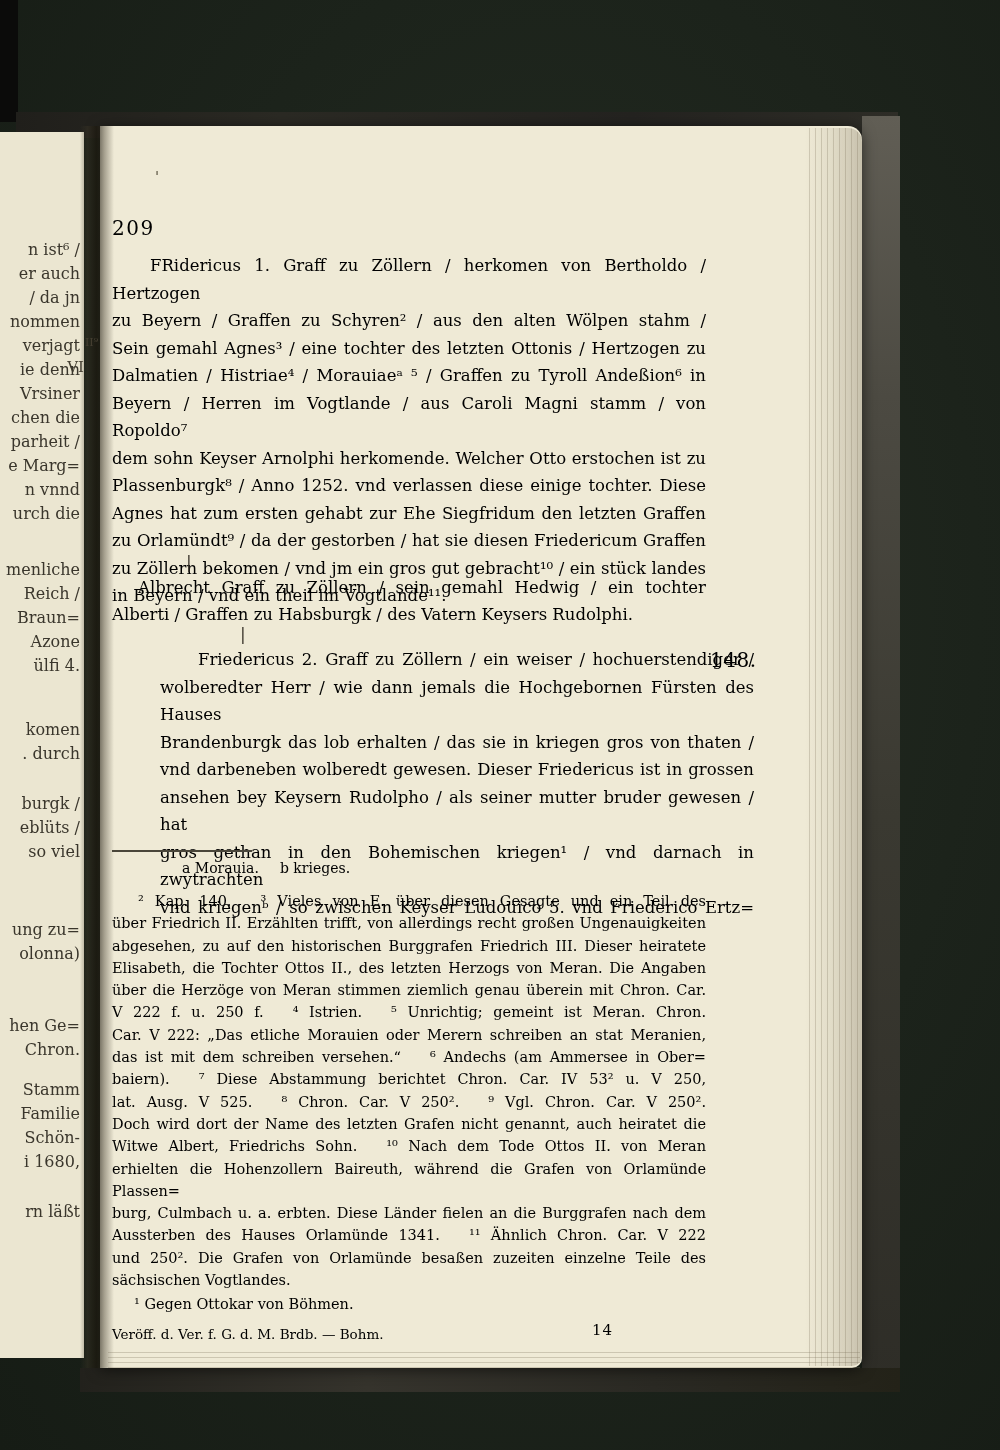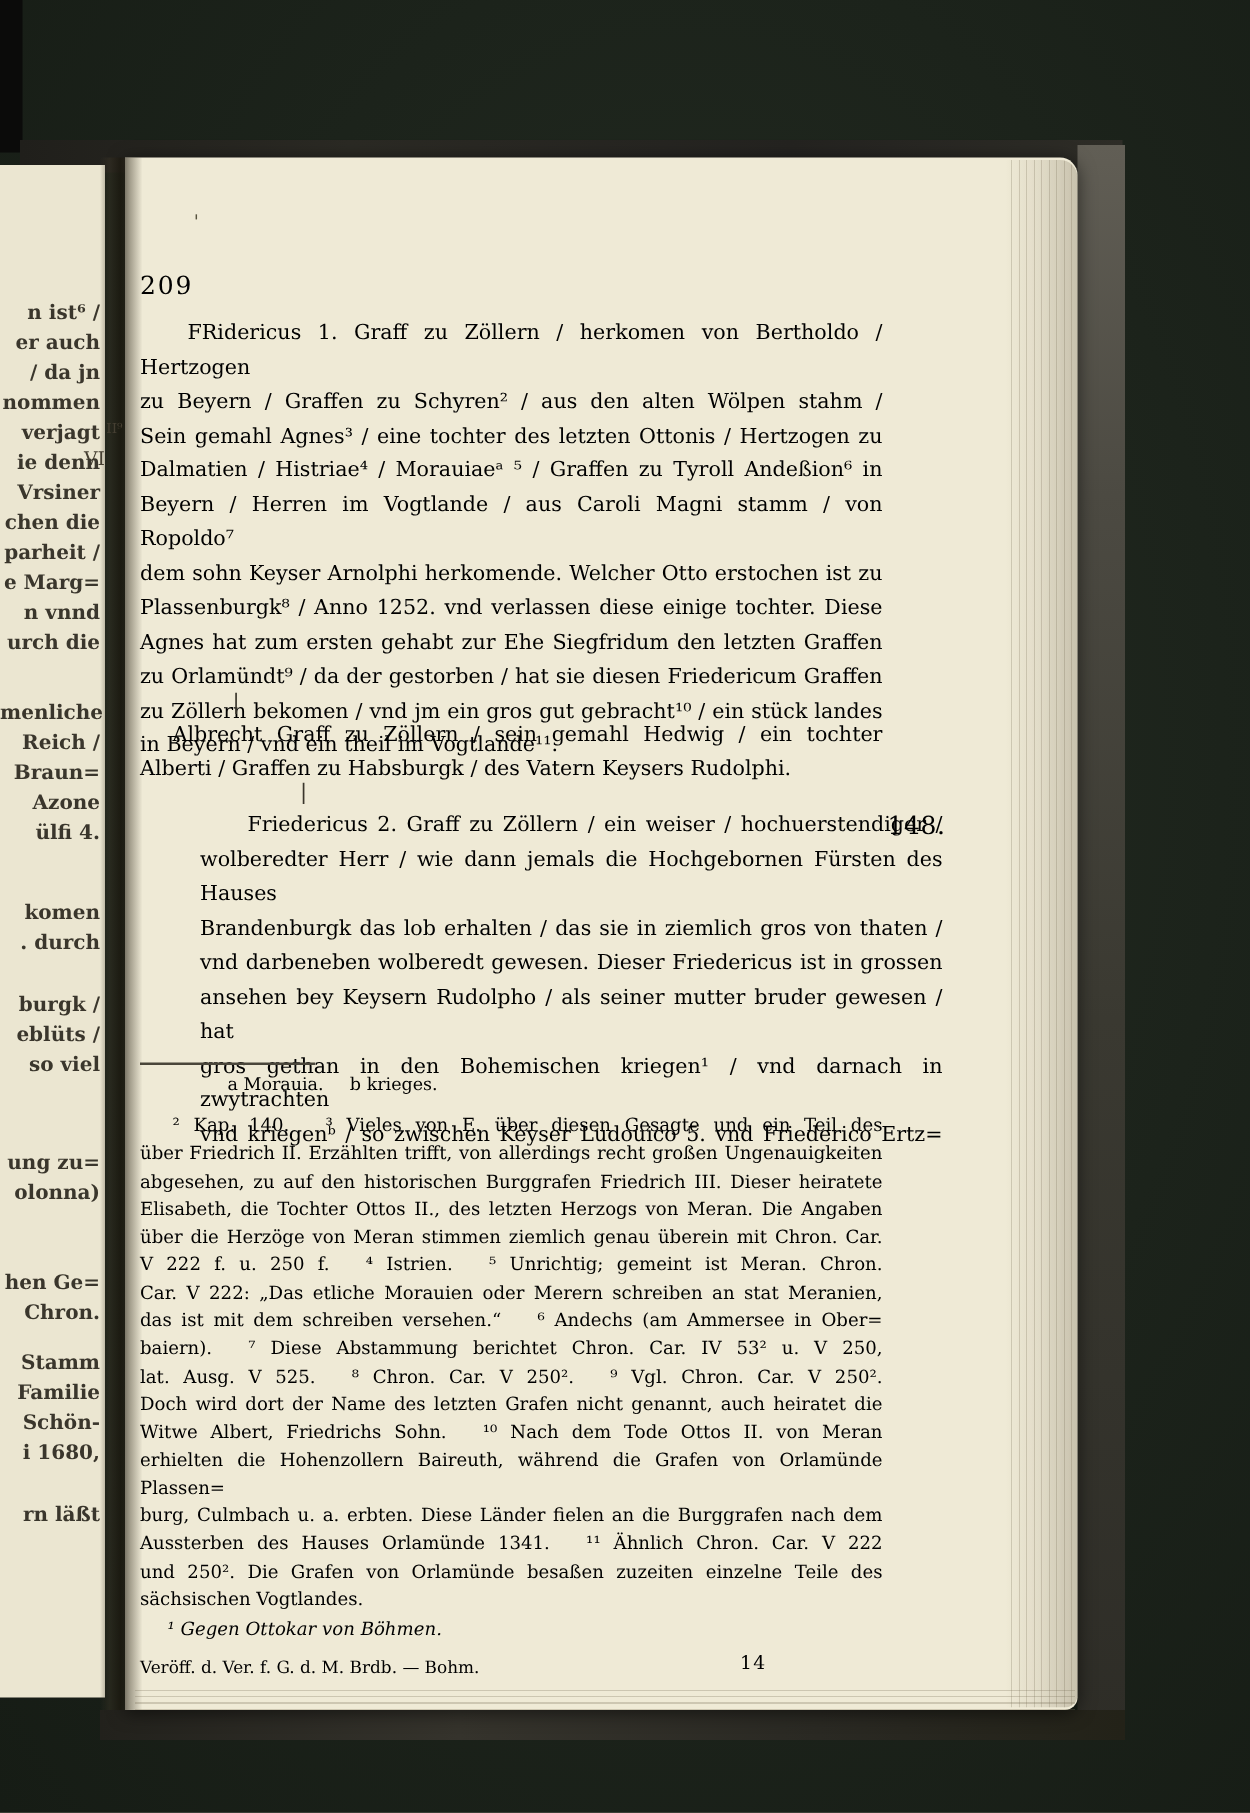--- a/index.html
+++ b/index.html
@@ -41,27 +41,27 @@
   .main .line{font-size:16.5px;line-height:27.5px;}
   .para2 .line{line-height:27px;}
   .no-just-last .line:last-child{text-align-last:left;}
   .indent1 .line:first-child{text-indent:38px;}
   .indent2 .line:first-child{text-indent:26px;}
   .gen-divider{font-size:17px;color:#3a362c;}
   .margin-148{left:710px;top:648px;font-size:20px;letter-spacing:0.5px;}
   .fnrule{left:112px;top:850px;width:140px;height:2px;background:#4a463a;}
   .apparatus{left:182px;top:860px;font-size:14px;}
   .fnblock .line{font-size:14.5px;line-height:22.3px;}
-  .fn-bottom{left:134px;top:1296px;font-size:14.5px;font-style:italic;}
+  .fn-bottom{left:134px;top:1296px;font-size:14.5px;}
   .signature{left:112px;top:1326px;font-size:13.5px;}
   .sheet-number{left:592px;top:1321px;font-size:15px;letter-spacing:1px;}
   .gutter-mark{left:85px;top:336px;font-size:11px;color:#453f32;z-index:5;}
   
   .lp-group{position:absolute;left:0;width:80px;text-align:right;}
-  .lp-line{font-size:16px;line-height:24px;white-space:nowrap;font-weight:bold;}
+  .lp-line{font-size:16px;line-height:24px;white-space:nowrap;}
   .lp-margin-mark{position:absolute;right:0;top:226px;font-size:15px;color:#453f32;}
   .g1{top:106px;} .g2{top:426px;} .g3{top:586px;} .g4{top:660px;}
   .g5{top:786px;} .g6{top:882px;} .g7{top:946px;} .g8{top:1068px;}
 </style>
 </head>
 <body>
 
 <div id="stage">
 
   <div class="black-strip"></div>
@@ -147,21 +147,21 @@
   <div class="abs textblock main para2 indent2 no-just-last" style="top:574px;">
       <div class="line">Albrecht Graff zu Zöllern / sein gemahl Hedwig / ein tochter</div>
       <div class="line">Alberti / Graffen zu Habsburgk / des Vatern Keysers Rudolphi.</div>
     </div>
 
   <div class="abs gen-divider" style="left:240px;top:624px;">|</div>
 
   <div class="abs textblock main indent1" style="top:646px;padding-left:48px;">
       <div class="line">Friedericus 2. Graff zu Zöllern / ein weiser / hochuerstendiger /</div>
       <div class="line">wolberedter Herr / wie dann jemals die Hochgebornen Fürsten des Hauses</div>
-      <div class="line">Brandenburgk das lob erhalten / das sie in ziemlich gros von thaten /</div>
+      <div class="line">Brandenburgk das lob erhalten / das sie in kriegen gros von thaten /</div>
       <div class="line">vnd darbeneben wolberedt gewesen.  Dieser Friedericus ist in grossen</div>
       <div class="line">ansehen bey Keysern Rudolpho / als seiner mutter bruder gewesen / hat</div>
       <div class="line">gros gethan in den Bohemischen kriegen¹ / vnd darnach in zwytrachten</div>
       <div class="line">vnd kriegenᵇ / so zwischen Keyser Ludouico 5. vnd Friederico Ertz=</div>
     </div>
 
   <div class="abs margin-148">148.</div>
 
   <div class="abs fnrule"></div>
 

